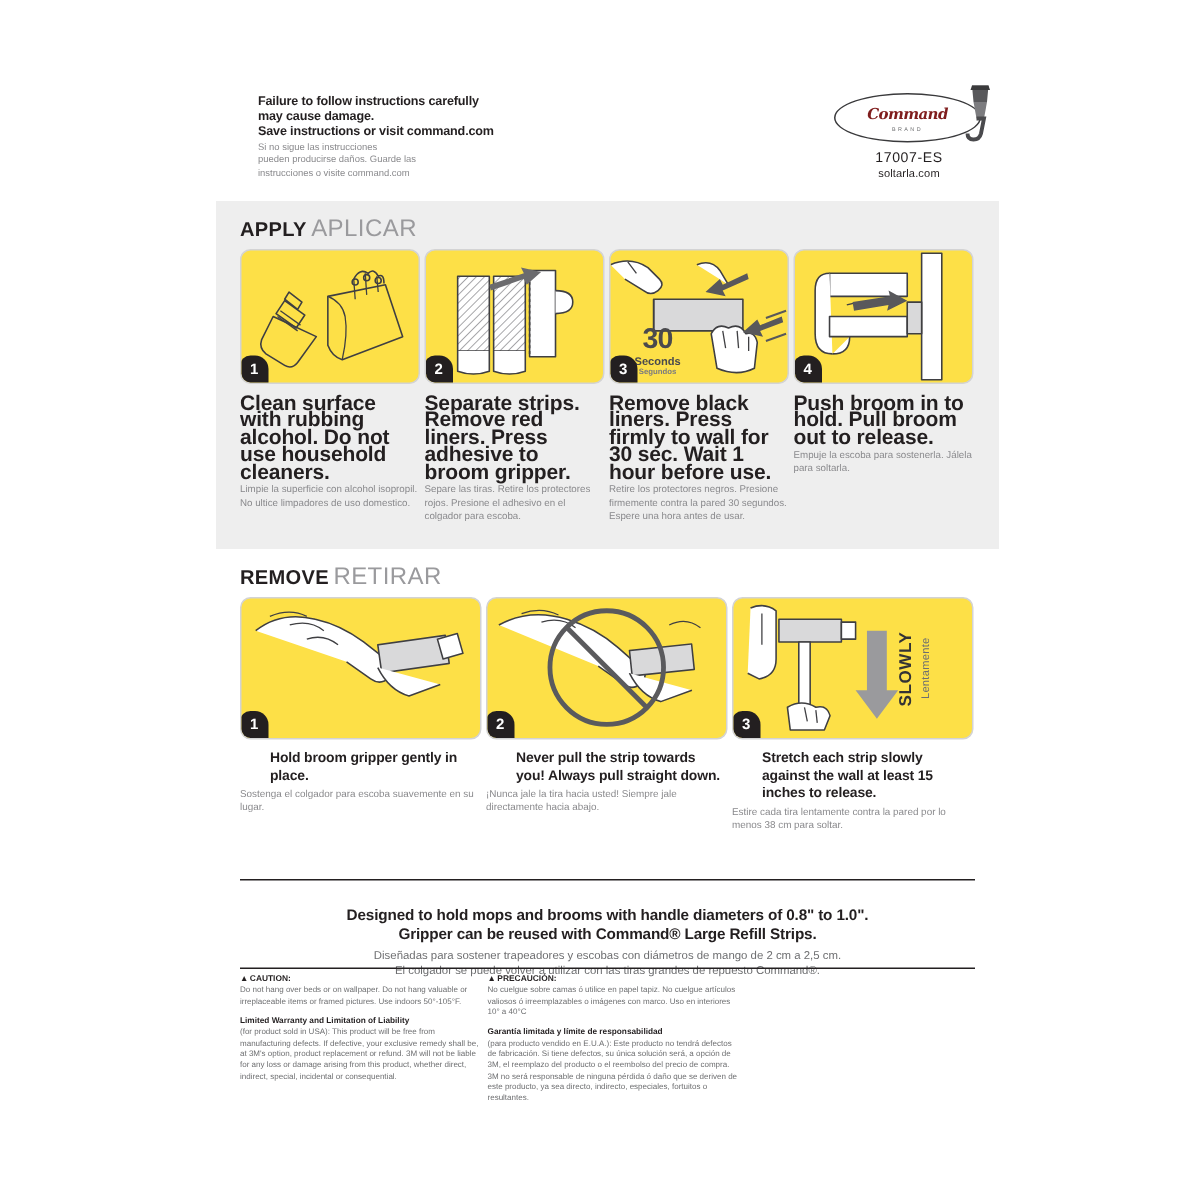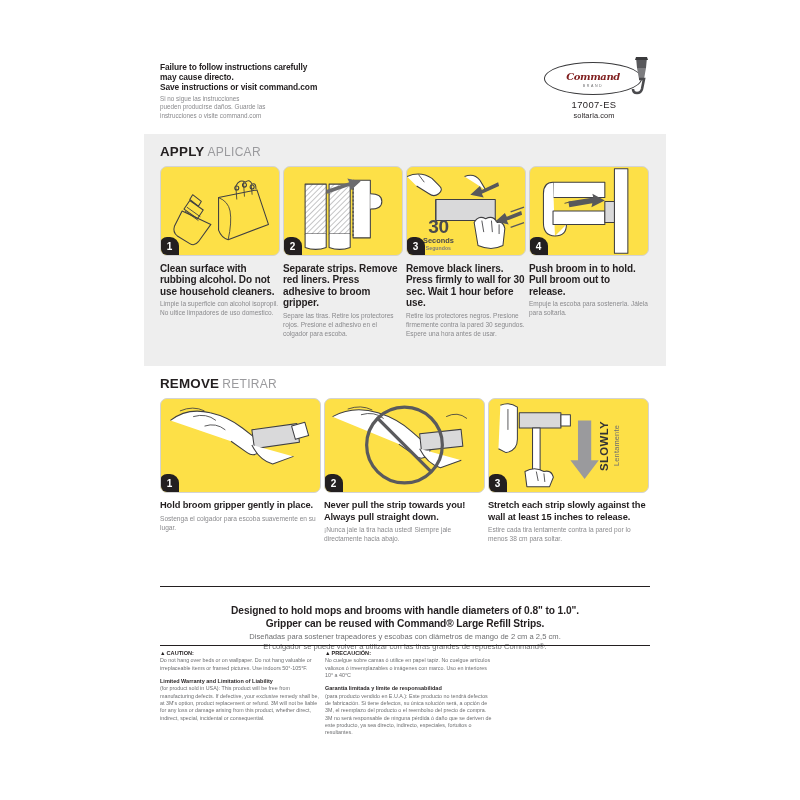--- a/index.html
+++ b/index.html
@@ -19,21 +19,21 @@
     position: absolute;
     left: 0; top: 0;
     width: 800px;
     height: 800px;
     background: #ffffff;
   }
 
   
   .header {
     position: absolute;
-    left: 160px;
+    left: 172px;
     top: 62px;
     width: 490px;
     height: 62px;
   }
   .hdr-en {
     font-size: 8.4px;
     font-weight: bold;
     line-height: 10.2px;
     letter-spacing: -0.1px;
     color: #231f20;
@@ -116,21 +116,21 @@
     position: absolute;
     left: 16px;
     top: 10px;
     font-size: 13.4px;
     font-weight: bold;
     letter-spacing: 0.2px;
     color: #231f20;
   }
   .sec-title .es {
     font-weight: normal;
-    font-size: 12px;
+    font-size: 16px;
     color: #9a9a9d;
     letter-spacing: 0.3px;
     margin-left: 3px;
   }
 
   .steps {
     position: absolute;
     left: 16px;
     top: 32px;
     right: 14px;
@@ -166,33 +166,33 @@
     display: flex;
     align-items: center;
     justify-content: center;
     line-height: 1;
   }
 
   .cap {
     margin-top: 7px;
   }
   .cap-en {
-    font-size: 10px;
+    font-size: 14px;
     font-weight: bold;
     line-height: 11.4px;
     color: #231f20;
     letter-spacing: -0.1px;
   }
   .cap-es {
     font-size: 6.5px;
     line-height: 9.1px;
     color: #8a8a8d;
     margin-top: 2px;
   }
-  .steps.three .cap-en { font-size: 9.3px; line-height: 11.6px; }
+  .steps.three .cap-en { font-size: 9.3px; line-height: 11.6px; margin-left: 20px; }
   .steps.three .cap-es { font-size: 6.6px; line-height: 9.2px; }
 
   
   .ov-30 {
     position: absolute;
     left: 16px;
     bottom: 4px;
     text-align: center;
     line-height: 1;
     pointer-events: none;
@@ -318,21 +318,21 @@
   .ln { display: block; }
 </style>
 </head>
 <body>
 
 <div class="sheet">
 
   <div class="header">
     <div class="hdr-en">
       <span class="ln">Failure to follow instructions carefully</span>
-      <span class="ln">may cause directo.</span>
+      <span class="ln">may cause damage.</span>
       <span class="ln">Save instructions or visit command.com</span>
     </div>
     <div class="hdr-es">
       <span class="ln">Si no sigue las instrucciones</span>
       <span class="ln">pueden producirse daños. Guarde las</span>
       <span class="ln">instrucciones o visite command.com</span>
     </div>
 
     <div class="logo-wrap">
       <div class="logo-oval">

